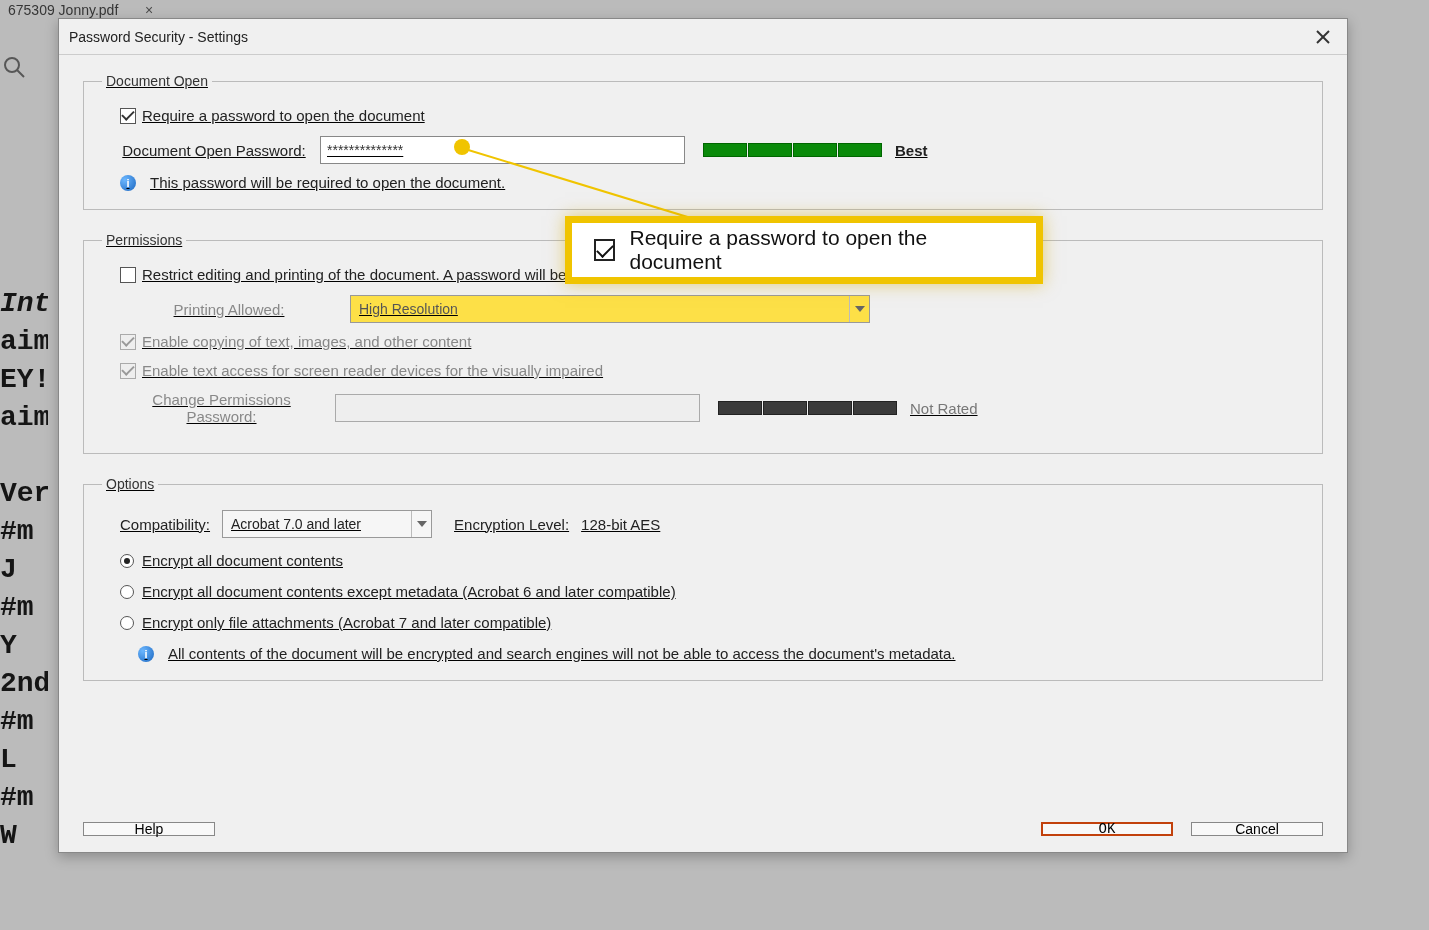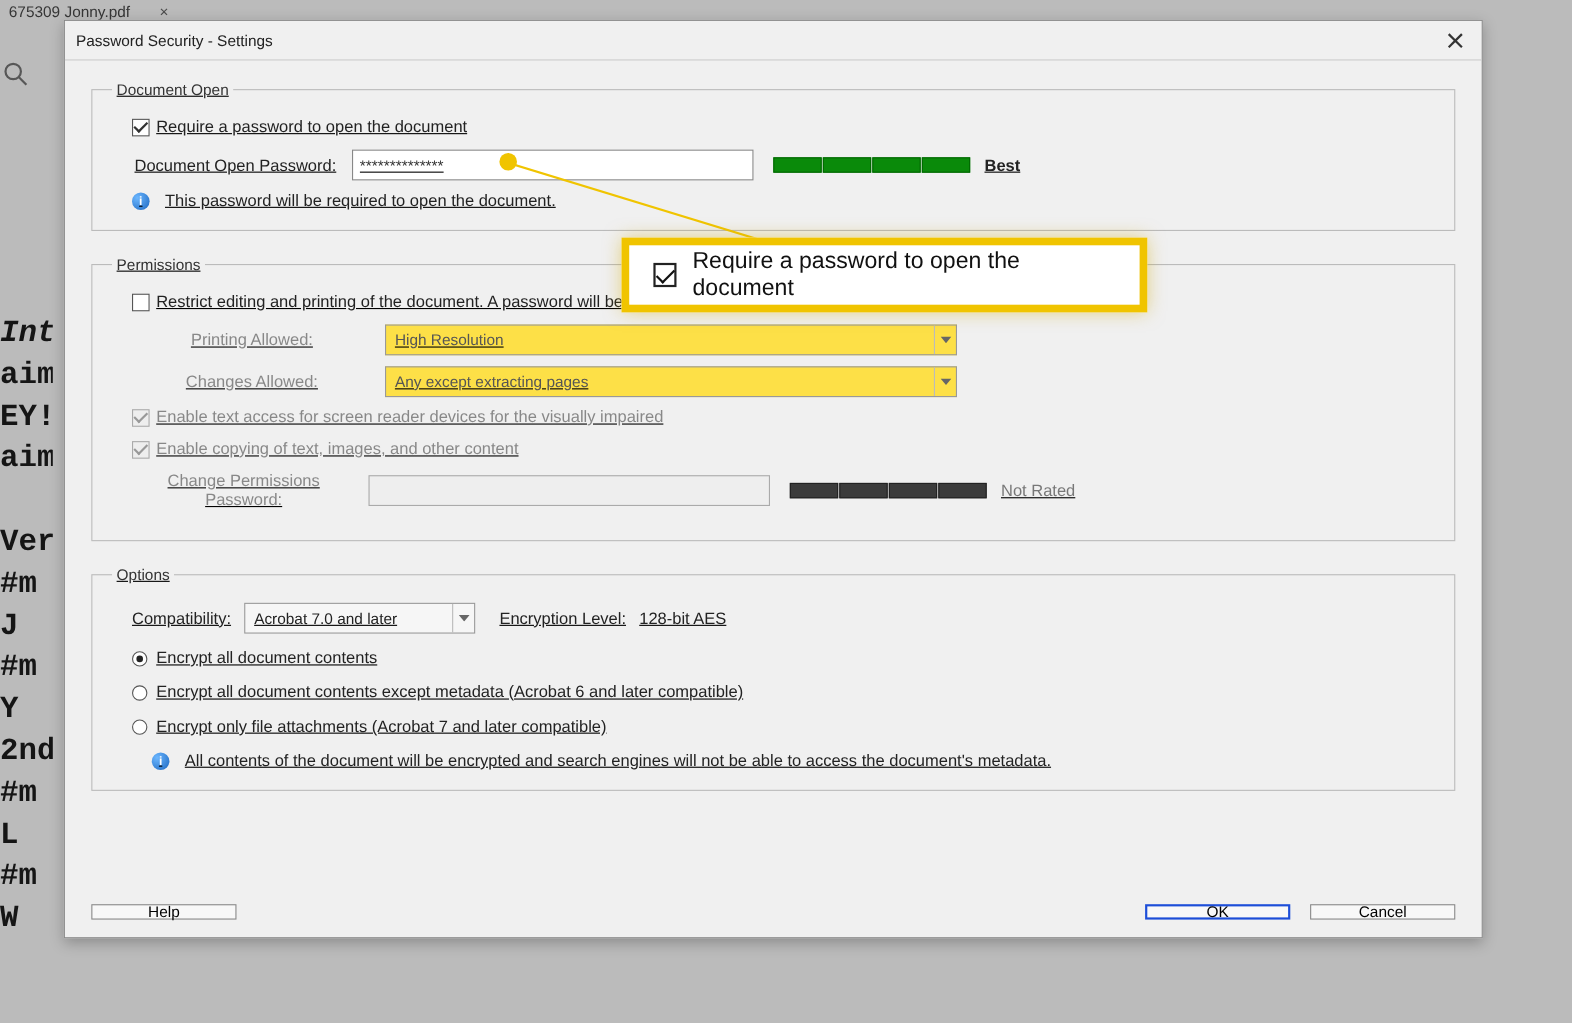--- a/index.html
+++ b/index.html
@@ -66,21 +66,21 @@
 .caret svg { width: 10px; height: 6px; fill: #666; }
 
 .radio { width: 14px; height: 14px; border: 1px solid #555; border-radius: 50%; margin-right: 8px; display:inline-flex; align-items:center; justify-content:center; background:#fff; }
 .radio.selected::after { content:""; width:6px; height:6px; border-radius:50%; background:#222; }
 
 .opts-row { display:flex; align-items:center; margin-bottom: 14px; }
 
 .btn-bar { position: absolute; bottom: 16px; left: 24px; right: 24px; display:flex; justify-content: space-between; }
 .btn-right { display:flex; gap: 18px; }
 .btn { width: 132px; height: 14px; border: 1px solid #888; background: #f8f8f8; font-size: 14px; display:flex; align-items:center; justify-content:center; cursor:pointer; }
-.btn.primary { border: 2px solid #1d4ed8; }
+.btn.primary { border: 2px solid #c2410c; font-family: Liberation Mono, monospace; }
 
 .callout { position: absolute; top: 197px; left: 506px; width: 478px; height: 68px; background: #fff; border: 7px solid #f0c400; box-shadow: 0 0 16px rgba(210,170,0,0.5); display:flex; align-items:center; padding: 0 22px; z-index: 50; }
 .callout .big-chk { width: 22px; height: 22px; border: 2px solid #222; margin-right: 14px; display:flex; align-items:center; justify-content:center; }
 .callout .big-chk::after { content:""; width: 14px; height: 7px; border-left: 2.5px solid #111; border-bottom: 2.5px solid #111; transform: rotate(-45deg) translate(1px,-1px); }
 .callout-text { font-size: 21px; color: #111; }
 .callout-dot { position: absolute; top: 120px; left: 395px; width: 16px; height: 16px; border-radius:50%; background: #f0c400; z-index: 49; }
 .callout-line { position: absolute; top: 128px; left: 403px; width: 340px; height: 2px; background: #f0c400; transform-origin: 0 0; transform: rotate(17deg); z-index: 48; }
 </style>
 </head>
 <body>
@@ -157,38 +157,27 @@
         <span class="form-label disabled" style="width:230px">Printing Allowed:</span>
         <div class="select">
           <span class="select-text">High Resolution</span>
           <span class="caret">
               <svg viewBox="0 0 10 6">
                 <path d="M0 0 L5 6 L10 0 Z"></path>
               </svg>
             </span>
         </div>
       </div>
-      <div class="form-row">
-        <span class="form-label disabled" style="width:230px">Changes Allowed:</span>
-        <div class="select">
-          <span class="select-text">Any except extracting pages</span>
-          <span class="caret">
-              <svg viewBox="0 0 10 6">
-                <path d="M0 0 L5 6 L10 0 Z"></path>
-              </svg>
-            </span>
-        </div>
+      <div class="row indent" style="margin-top:10px">
+        <span class="chk disabled checked"></span>
+        <span class="lbl disabled">Enable copying of text, images, and other content</span>
       </div>
       <div class="row indent">
         <span class="chk disabled checked"></span>
         <span class="lbl disabled">Enable text access for screen reader devices for the visually impaired</span>
-      </div>
-      <div class="row indent" style="margin-top:10px">
-        <span class="chk disabled checked"></span>
-        <span class="lbl disabled">Enable copying of text, images, and other content</span>
       </div>
       <div class="form-row">
         <span class="form-label disabled" style="width:215px">Change Permissions Password:</span>
         <input class="text-input disabled" type="text" style="">
         <div class="strength">
           <div class="seg dark"></div>
             <div class="seg dark"></div>
             <div class="seg dark"></div>
             <div class="seg dark"></div>
         </div>

